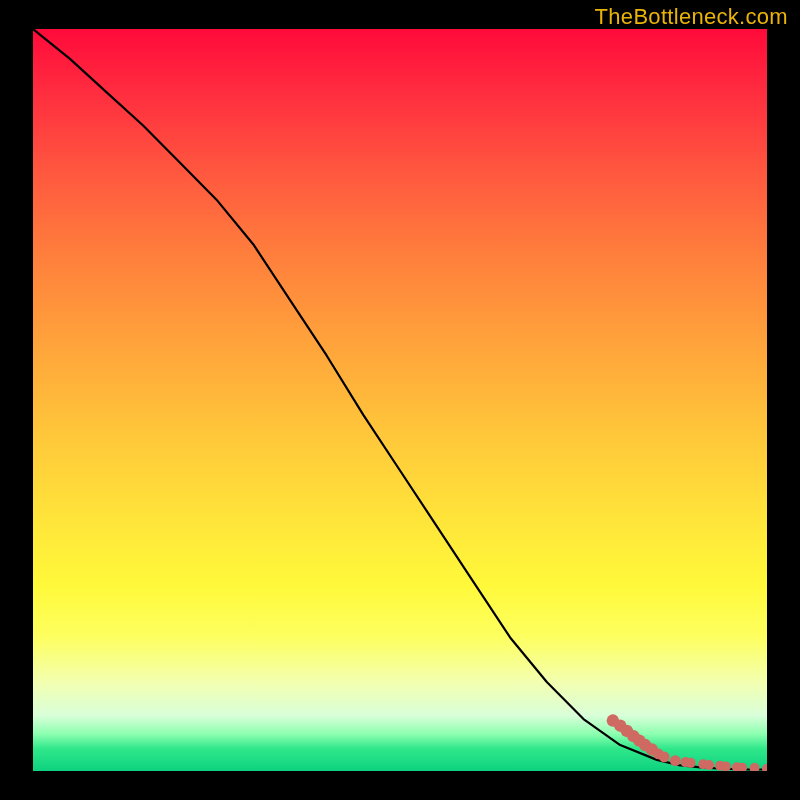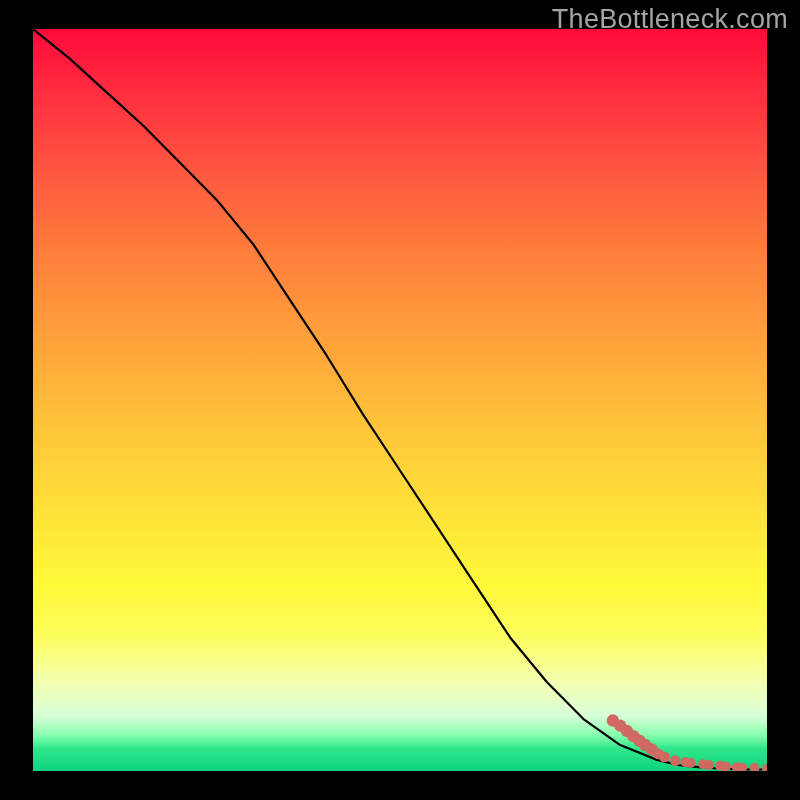--- a/index.html
+++ b/index.html
@@ -14,22 +14,22 @@
   .frame {
     position: relative;
     width: 800px;
     height: 800px;
     background: #000;
   }
   .watermark {
     position: absolute;
     top: 4px;
     right: 12px;
-    color: #a3a3a3;
-    font-size: 27px;
+    color: #eab308;
+    font-size: 22px;
     font-weight: 500;
     letter-spacing: 0.3px;
     z-index: 10;
   }
   .plot-area {
     position: absolute;
     left: 33px;
     top: 29px;
     width: 734px;
     height: 742px;

